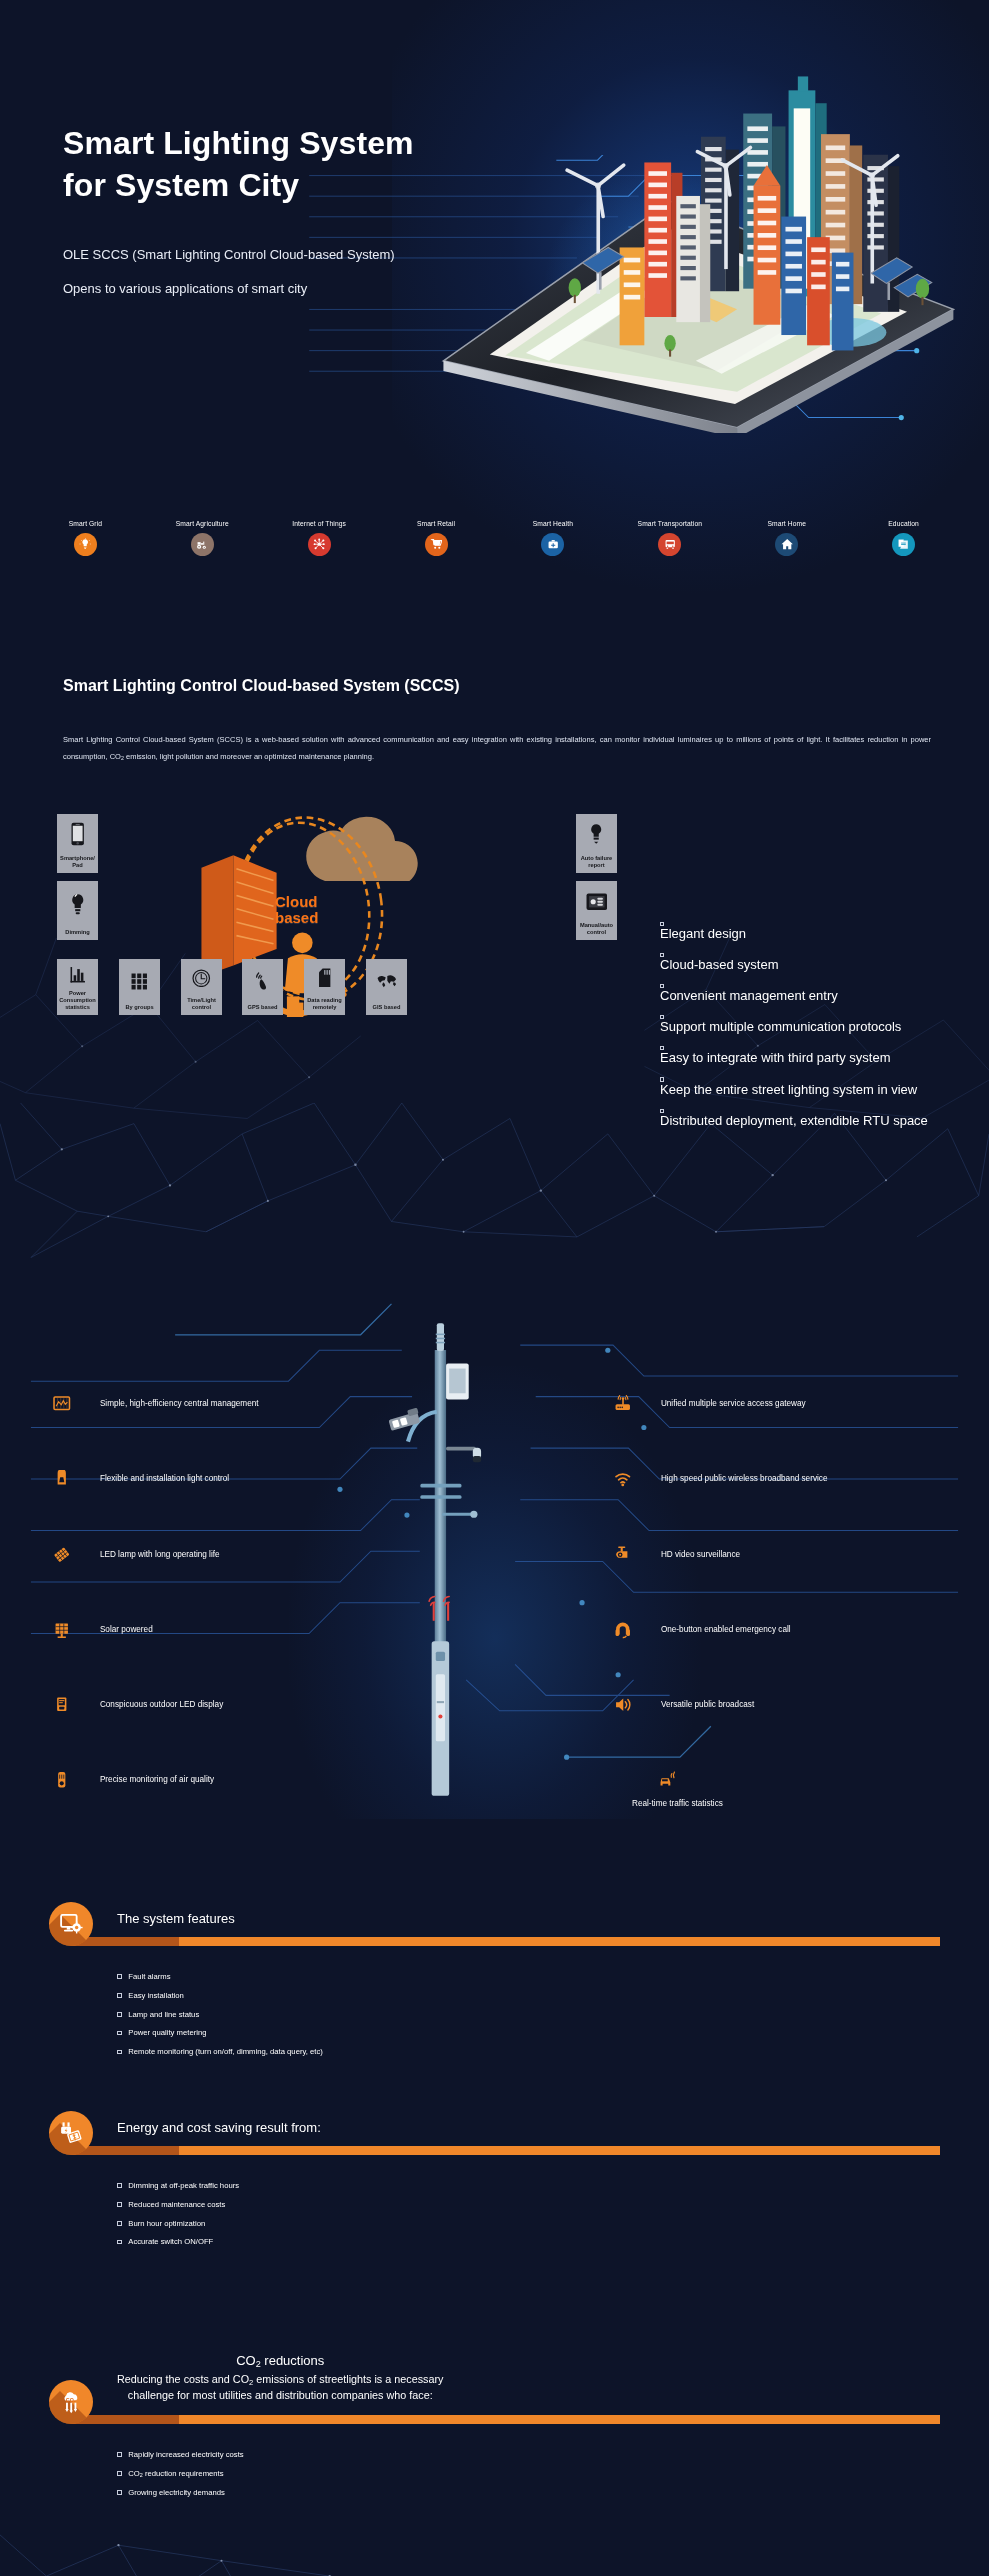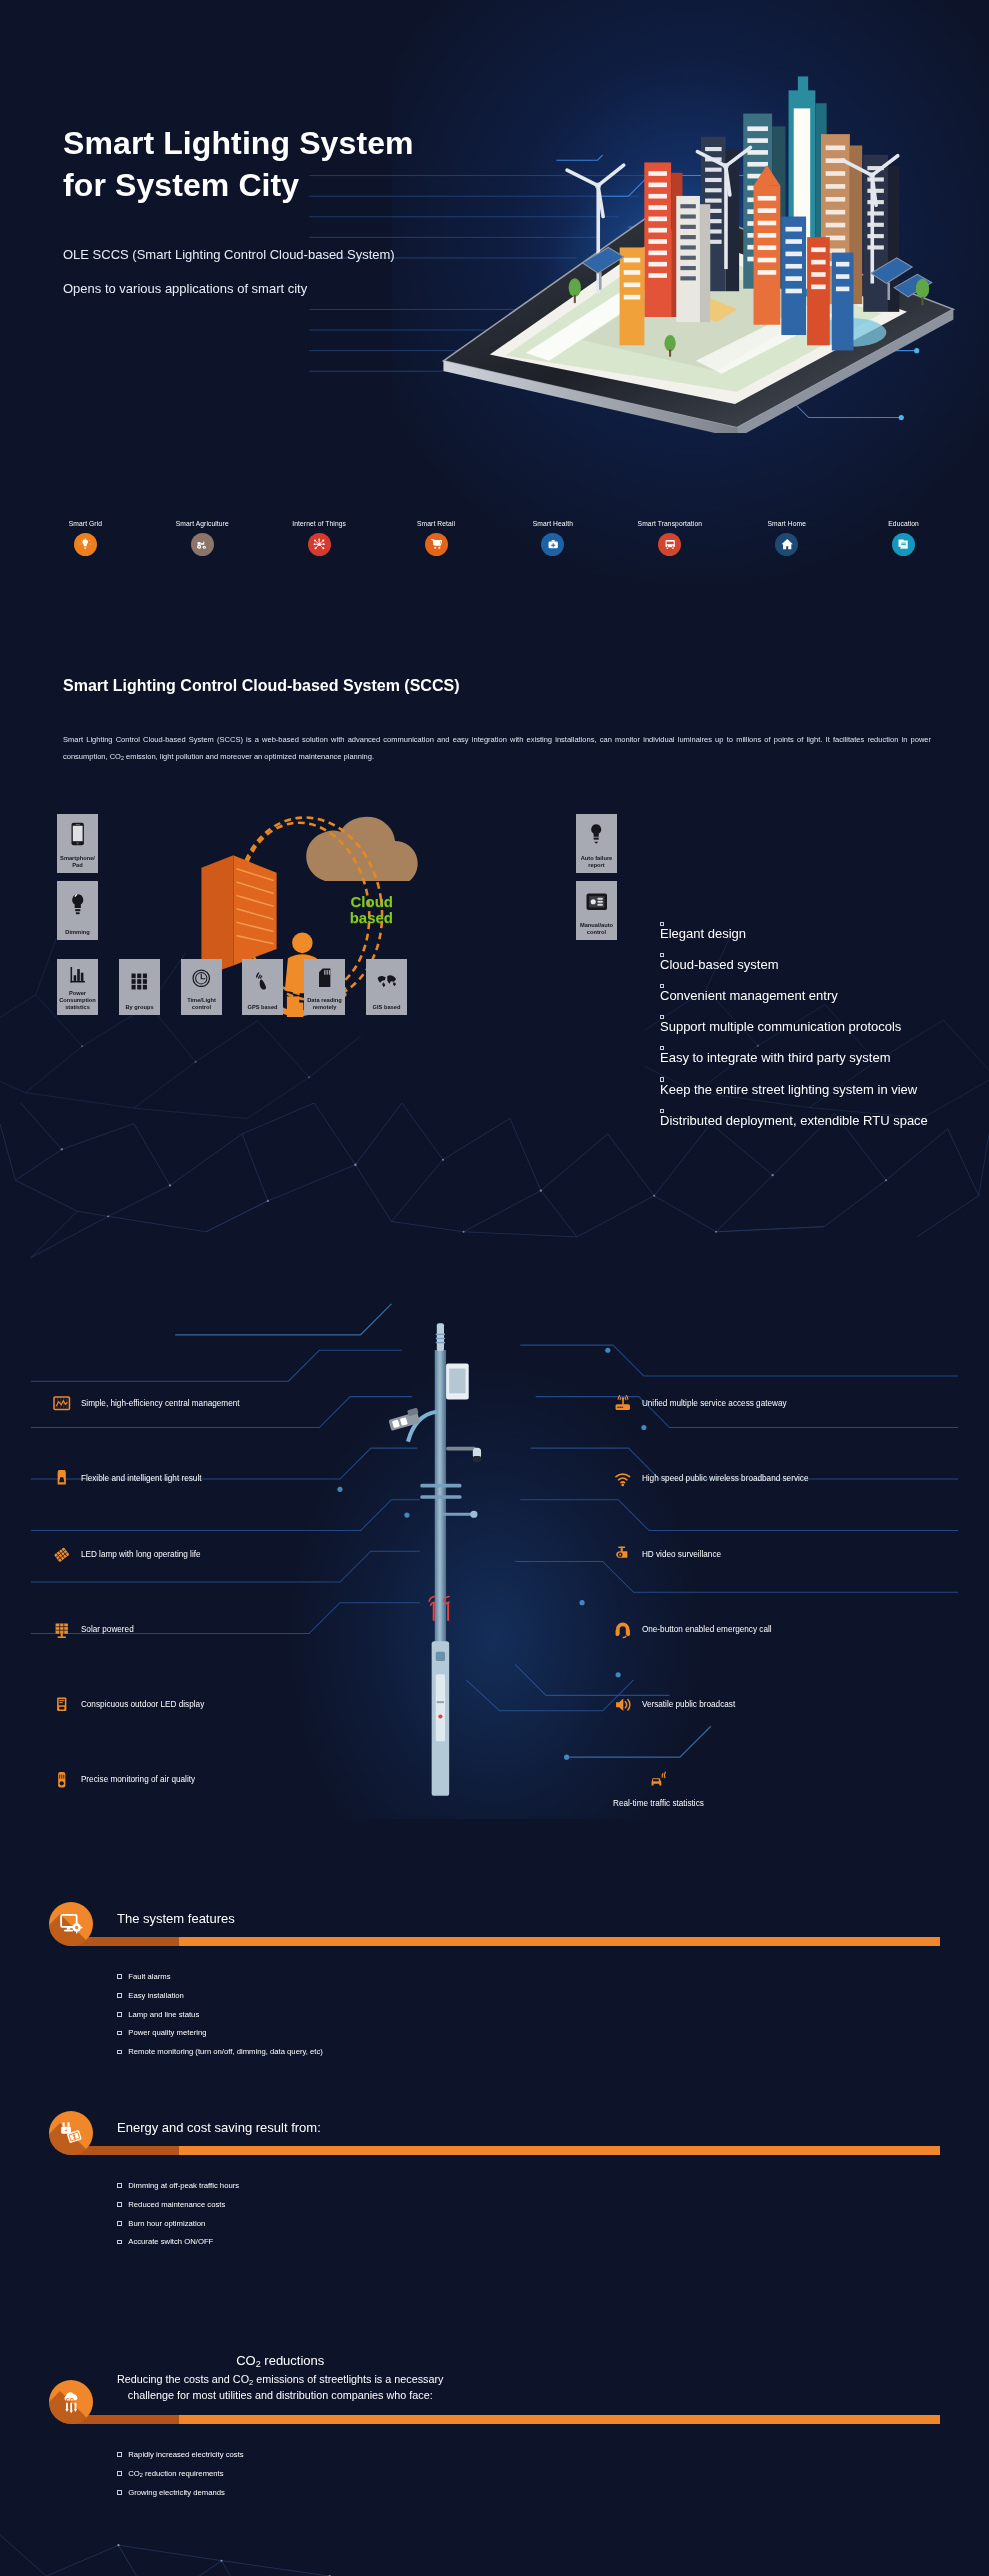--- a/index.html
+++ b/index.html
@@ -88,21 +88,21 @@
     display:flex; flex-direction:column; align-items:center; justify-content:flex-end;
     padding-bottom:4.6px; text-align:center; font-size:5.7px; line-height:1.2; font-weight:bold;
   }
   .tile .ticon{ flex:1; display:flex; align-items:center; justify-content:center; width:100%;}
   .tile .ticon svg{ fill:#16171c;}
   .t-sm{ width:41px; height:59px;}
   .t-bot{ width:41px; height:56px;}
   .cloud-art{ position:absolute; left:129px; top:-3.1px; width:278px; height:206px;}
   .cloud-word{
     position:absolute; left:218px; top:80px; width:118px;
-    font-size:15px; font-weight:bold; color:#84cc16; line-height:1.05; text-align:right;
+    font-size:15px; font-weight:bold; color:#f97316; line-height:1.05; text-align:left;
     text-shadow:0 0.5px 0 rgba(255,255,255,.12);
   }
 
   
   .sccs-list{ position:absolute; left:660px; top:922px; }
   .sccs-list li{ list-style:none; font-size:13px; color:#ffffff; margin-bottom:12px; display:flex; align-items:baseline;flex-direction:column;}
   .sq{ display:inline-block; width:4.1px; height:4.1px; border:0.5px solid #c8cedd; margin-right:6.7px; flex:none; }
 
   
   .pole-sec{ position:absolute; left:0; top:1273px; width:989px; height:546px; }
@@ -110,21 +110,21 @@
     position:absolute; left:289px; top:93px; width:412px; height:453px;
     background:radial-gradient(ellipse at 50% 60%, rgba(32,95,180,.35) 0%, rgba(20,55,120,.18) 45%, rgba(13,20,41,0) 72%);
     pointer-events:none;
   }
   .pole-art{ position:absolute; left:379px; top:41px; width:129px; height:489px; }
   .circuitry{ position:absolute; left:0; top:0; width:989px; height:546px; opacity:.85; pointer-events:none;}
 
   .feat{ position:absolute; display:flex; align-items:center; gap:9.3px; }
   .feat .ficon{ width:19.6px; height:19.6px; flex:none; display:flex; align-items:center; justify-content:center;}
   .feat .ficon svg{ fill:#ef8b28; width:17.5px; height:17.5px;}
-  .feat .flabel{ font-size:8.2px; color:#ffffff; white-space:nowrap;}
+  .feat .flabel{ font-size:8.2px; color:#ffffff; white-space:nowrap;margin-left:19px;}
   .feat.right{ flex-direction:row; }
 
   
   .osec{ position:absolute; left:0; width:989px; }
   .obar{ position:relative; height:67px; }
   .ocircle{
     position:absolute; left:49px; top:10.3px; width:44px; height:44px; border-radius:50%;
     background:#f0872a; display:flex; align-items:center; justify-content:center; z-index:3;
     overflow:hidden;
   }
@@ -898,21 +898,21 @@
         <span class="flabel">Simple, high-efficiency central management</span>
       </div>
 
       <div class="feat" style="left:52px; top:196px;">
         <span class="ficon">
           <svg viewBox="0 0 34 34">
               <path d="M9 6a8 8 0 0116 0v22H9z" fill="#ef8b28"></path>
               <path d="M14 14h6l2 10h-10z" fill="#0d1429"></path>
             </svg>
         </span>
-        <span class="flabel">Flexible and intelligent light result</span>
+        <span class="flabel">Flexible and installation light control</span>
       </div>
 
       <div class="feat" style="left:52px; top:272px;">
         <span class="ficon">
           <svg viewBox="0 0 34 34">
               <g transform="rotate(-38 17 17)">
                 <rect x="5" y="8" width="24" height="18" rx="2" fill="#ef8b28"></rect>
                 <g stroke="#0d1429" stroke-width="1.4">
                   <path d="M11 8v18M17 8v18M23 8v18M5 14h24M5 20h24"></path>
                 </g>

